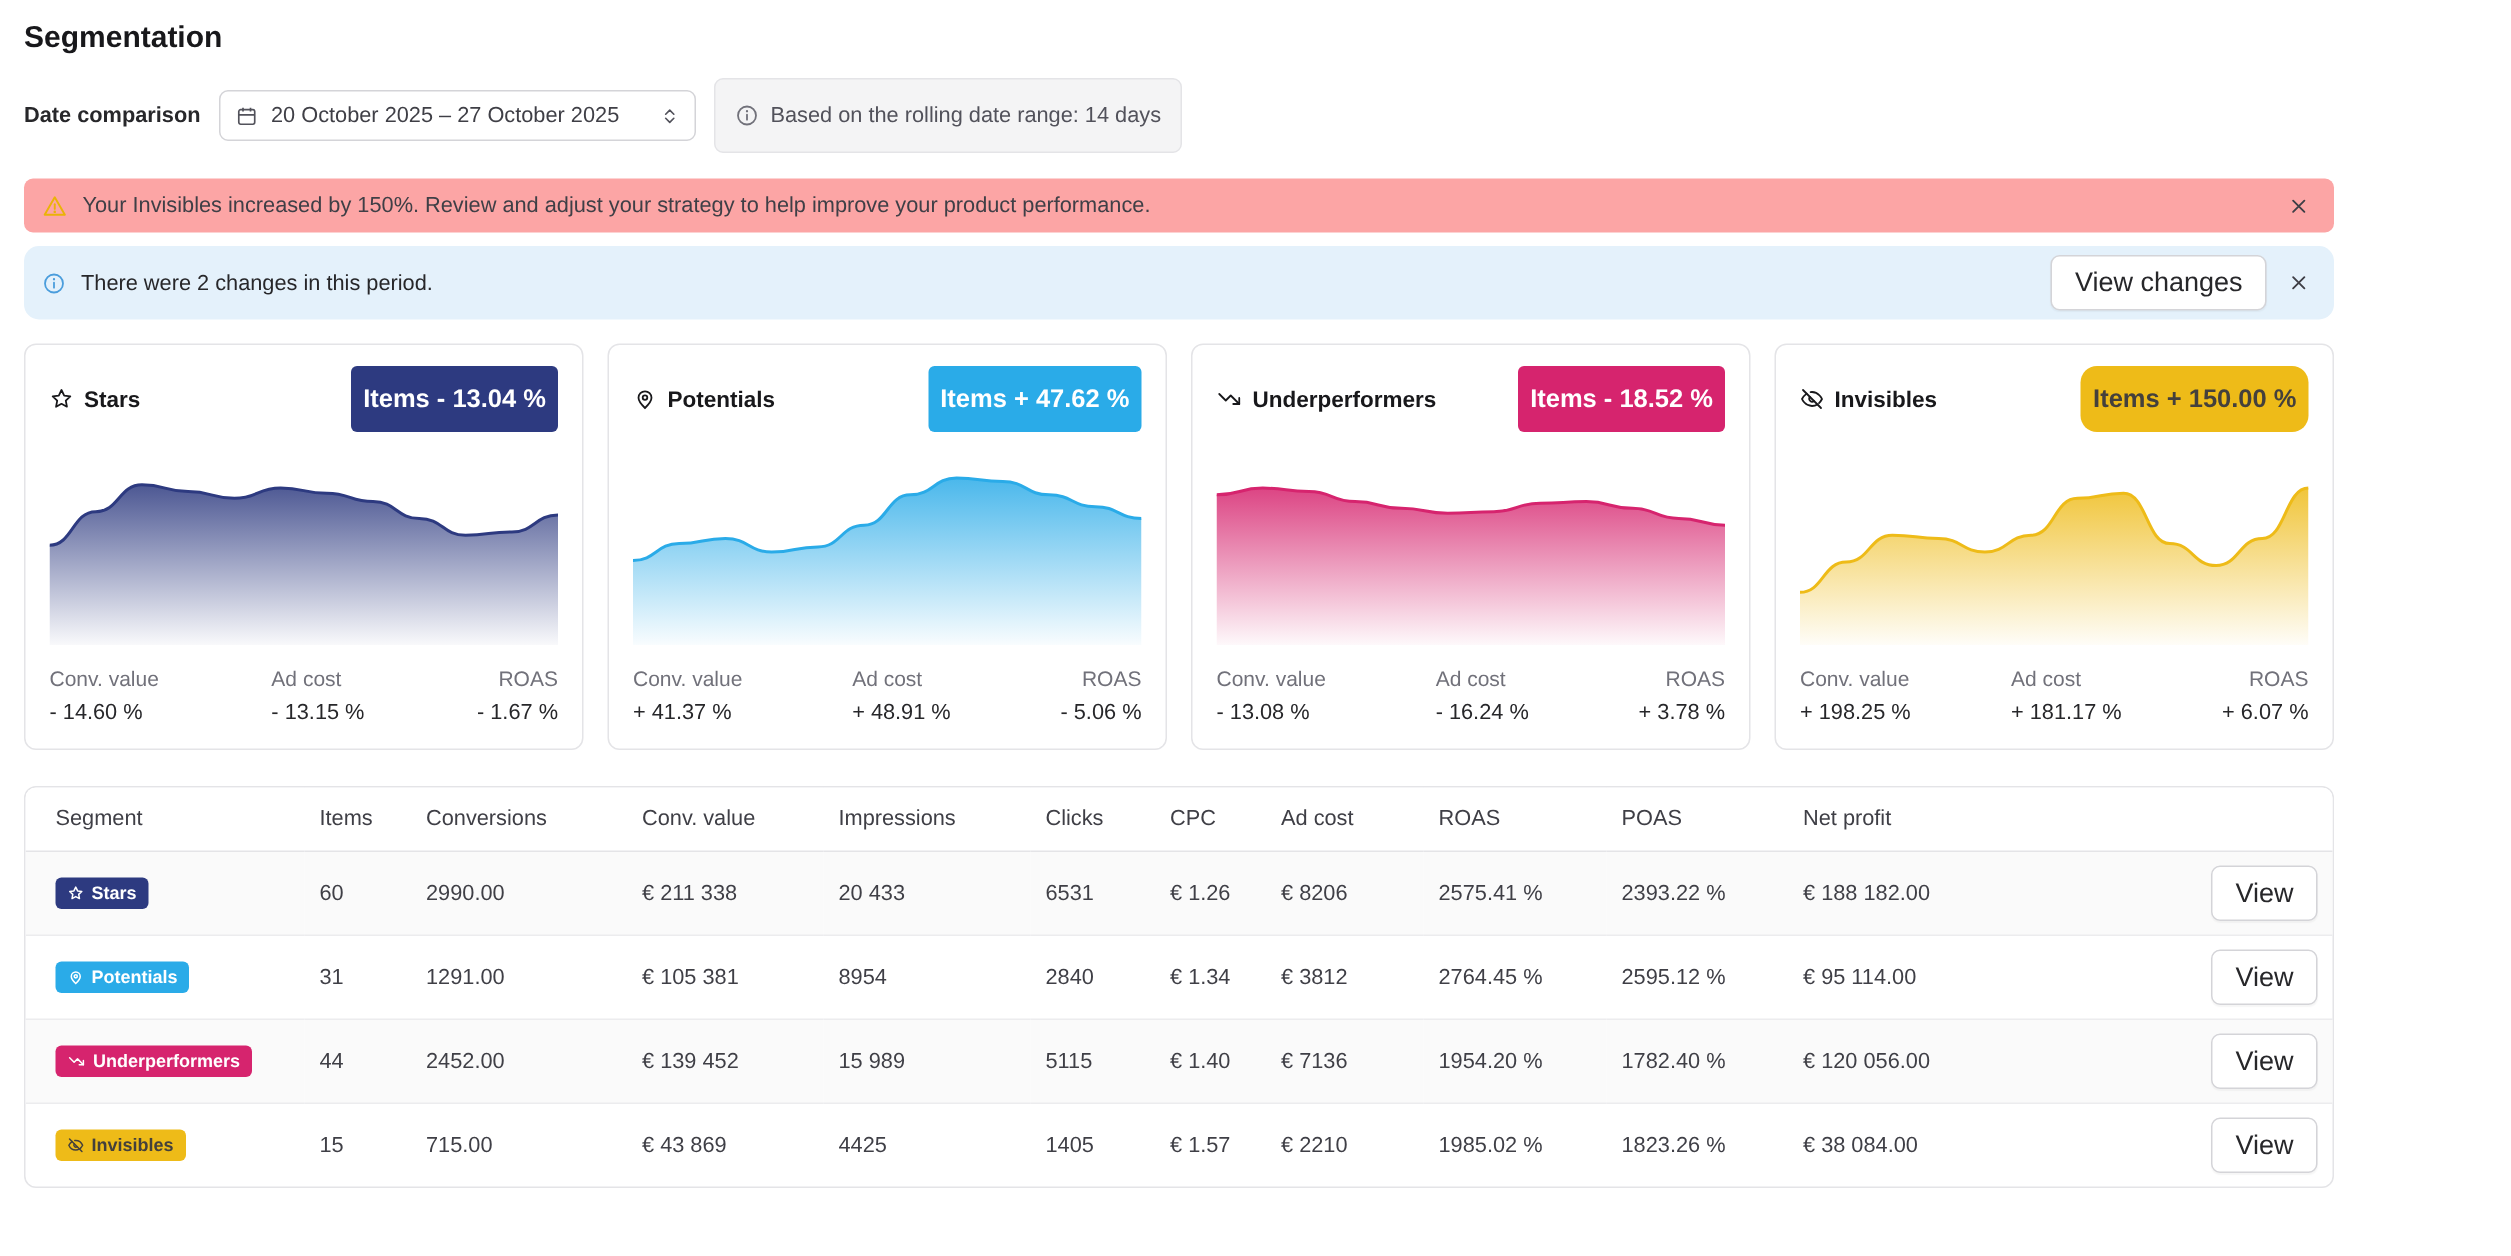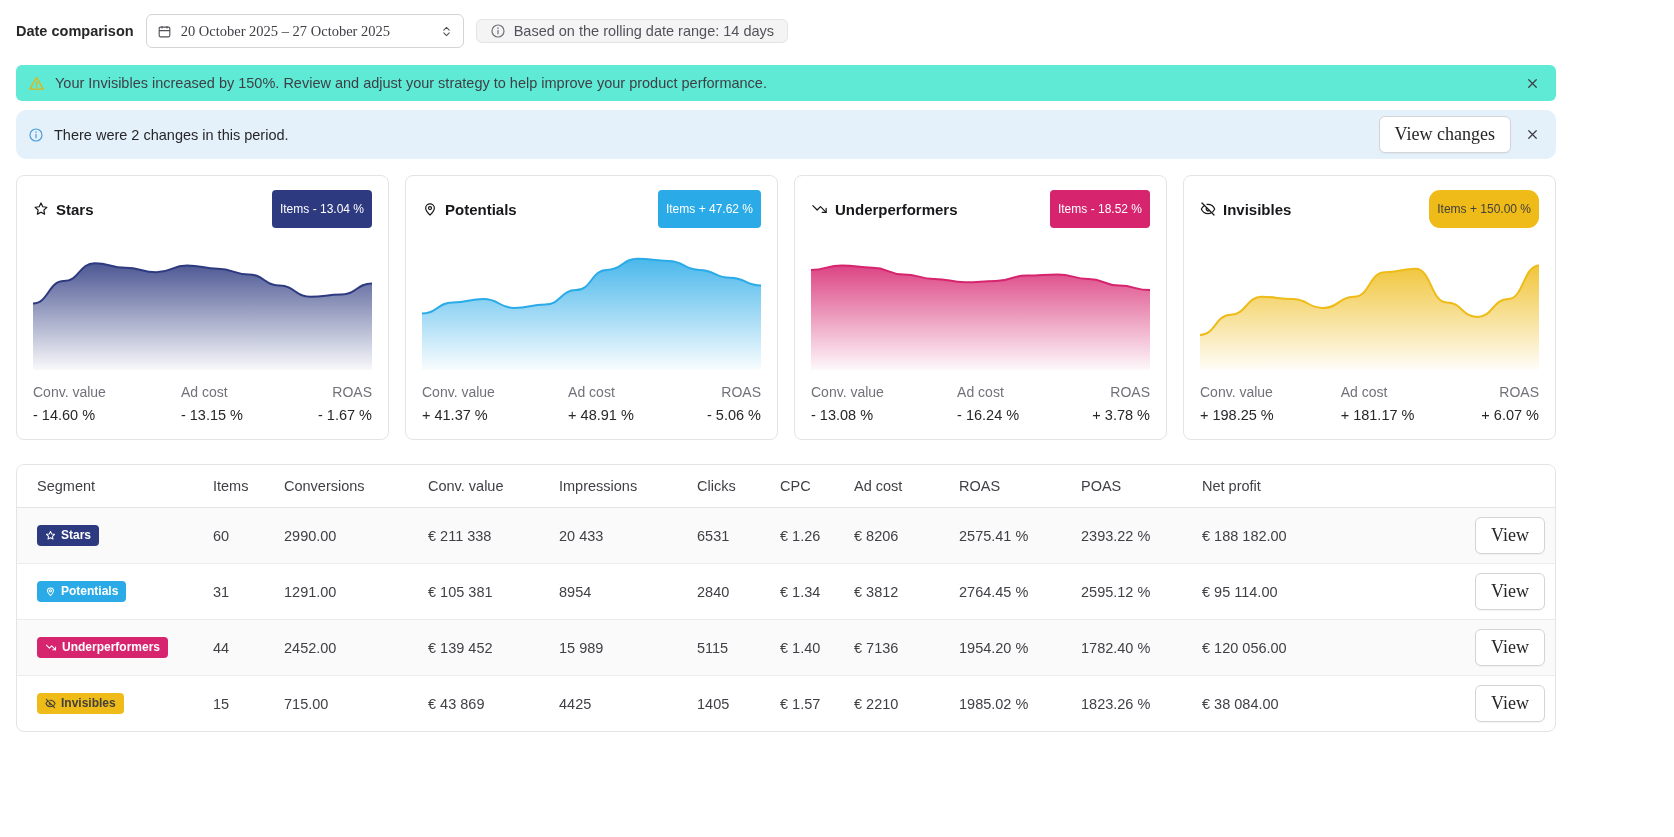--- a/index.html
+++ b/index.html
@@ -2,40 +2,40 @@
 <html><head>
 <meta charset="utf-8">
 <style>
   * { box-sizing: border-box; margin: 0; padding: 0; }
   html, body { background: #ffffff; }
   body {
     font-family: "Liberation Sans", sans-serif;
     color: #27272a;
     font-size: 14.5px;
   }
-  button { font-family: Liberation Serif, serif; }
+  button { font-family: Liberation Sans, sans-serif; }
 
   .page { width: 1572px; padding: 14px 16px 28px; }
 
   .page-title { font-size: 20px; font-weight: 700; color: #18181b; margin-bottom: 15px; }
 
   
   .daterow { display: flex; align-items: center; gap: 12px; margin-bottom: 17px; }
   .datelabel { font-weight: 700; font-size: 14.5px; color: #27272a; }
   .select {
     display: flex; align-items: center; gap: 9px;
     background: #fff; border: 1px solid #d4d4d8; border-radius: 6px;
     height: 34px; padding: 0 10px; font-size: 14.5px; color: #3f3f46;
     width: 318px; cursor: pointer;
   }
   .select .val { flex: 1; text-align: left; }
   .chip {
     display: flex; align-items: center; gap: 8px;
     background: #f4f4f5; border: 1px solid #e4e4e7; border-radius: 6px;
-    height: 24px; padding: 0 13px; font-size: 14.5px; color: #52525b;
+    height: 50px; padding: 0 13px; font-size: 14.5px; color: #52525b;
   }
 
   
   .banner {
     display: flex; align-items: center; gap: 10px;
     border-radius: 6px; padding: 6px 12px; margin-bottom: 9px; min-height: 36px;
     font-size: 14.5px; color: #3f3f46;
   }
   .banner--info { min-height: 42px; color: #27272a; }
   .banner--warning .xbtn { margin-left: auto; }
@@ -45,21 +45,21 @@
     background: #fff; border: 1px solid #d4d4d8; border-radius: 6px;
     padding: 7px 15px; font-size: 18px; color: #27272a; cursor: pointer;
     box-shadow: 0 1px 1px rgba(0,0,0,.04); white-space: nowrap;
   }
 
   
   .cards { display: flex; gap: 16px; margin: 16px 0 24px; }
   .card { flex: 1; border: 1px solid #e4e4e7; border-radius: 8px; background: #fff; padding: 14px 16px 16px; }
   .card-head { display: flex; align-items: center; gap: 7px; color: #18181b; }
   .card-title { font-size: 15px; font-weight: 600; color: #18181b; }
-  .badge { margin-left: auto; border-radius: 4px; padding: 12px 8px; font-size: 12px; font-weight: 400; color: #fff; white-space: nowrap; }
+  .badge { margin-left: auto; border-radius: 4px; padding: 12px 8px; font-size: 17px; font-weight: 700; color: #fff; white-space: nowrap; }
   .spark { display: block; width: 100%; height: 126px; margin: 16px 0 14px; }
   .stats { display: flex; justify-content: space-between; }
   .stat:last-child { text-align: right; }
   .stat-label { font-size: 14px; color: #71717a; margin-bottom: 7px; }
   .stat-value { font-size: 14.5px; color: #27272a; }
 
   
   .section-title { font-size: 15px; color: #27272a; margin: 0 0 11px; }
   .tablewrap { border: 1px solid #e4e4e7; border-radius: 8px; overflow: hidden; margin-top: 12px; }
   table { width: 100%; border-collapse: collapse; table-layout: fixed; font-size: 14.5px; }
@@ -78,20 +78,21 @@
     border-radius: 4px; padding: 4px 8px; font-size: 12px; font-weight: 600;
     color: #fff; line-height: 1.1; white-space: nowrap;
   }
   .icon { display: inline-flex; align-items: center; }
 </style>
 </head>
 <body>
 
 <div class="page">
 
+  <div class="page-title">Segmentation</div>
 
   <div class="daterow">
     <span class="datelabel">Date comparison</span>
     <button class="select">
       <span class="icon">
         <svg width="15" height="15" viewBox="0 0 24 24" fill="none" stroke="#52525b" stroke-width="1.8">
             <rect x="3.5" y="5" width="17" height="15.5" rx="2"></rect>
             <path d="M8 3v4M16 3v4M3.5 10.5h17"></path>
           </svg>
       </span>
@@ -108,21 +109,21 @@
         <svg width="16" height="16" viewBox="0 0 24 24" fill="none" stroke="#71717a" stroke-width="1.8">
             <circle cx="12" cy="12" r="9"></circle>
             <path d="M12 11.2v5" stroke-linecap="round"></path>
             <path d="M12 7.7v.1" stroke-linecap="round" stroke-width="2.3"></path>
           </svg>
       </span>
       <span>Based on the rolling date range: 14 days</span>
     </div>
   </div>
 
-  <div class="banner banner--warning" style="background-color: #5eead4;">
+  <div class="banner banner--warning" style="background-color: #fca5a5;">
     <span class="icon">
       <svg width="17" height="17" viewBox="0 0 24 24" fill="none" stroke="#eab308" stroke-width="1.8" stroke-linecap="round" stroke-linejoin="round">
           <path d="M12 3.5 2.5 20h19z"></path>
           <path d="M12 10v4.5"></path>
           <path d="M12 17.2v.1" stroke-width="2.3"></path>
         </svg>
     </span>
     <span>Your Invisibles increased by 150%. Review and adjust your strategy to help improve your product performance.</span>
     <button class="xbtn" aria-label="Close">
       <svg width="15" height="15" viewBox="0 0 24 24" fill="none" stroke="#3f3f46" stroke-width="2" stroke-linecap="round">

